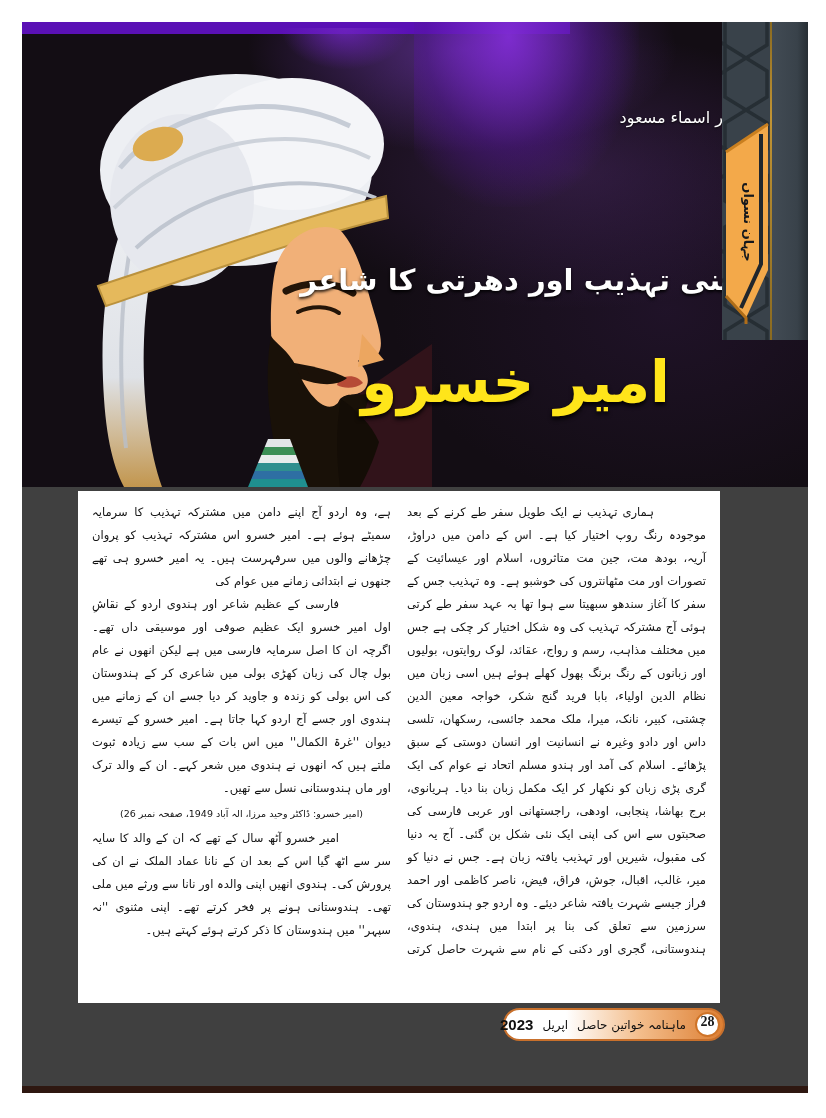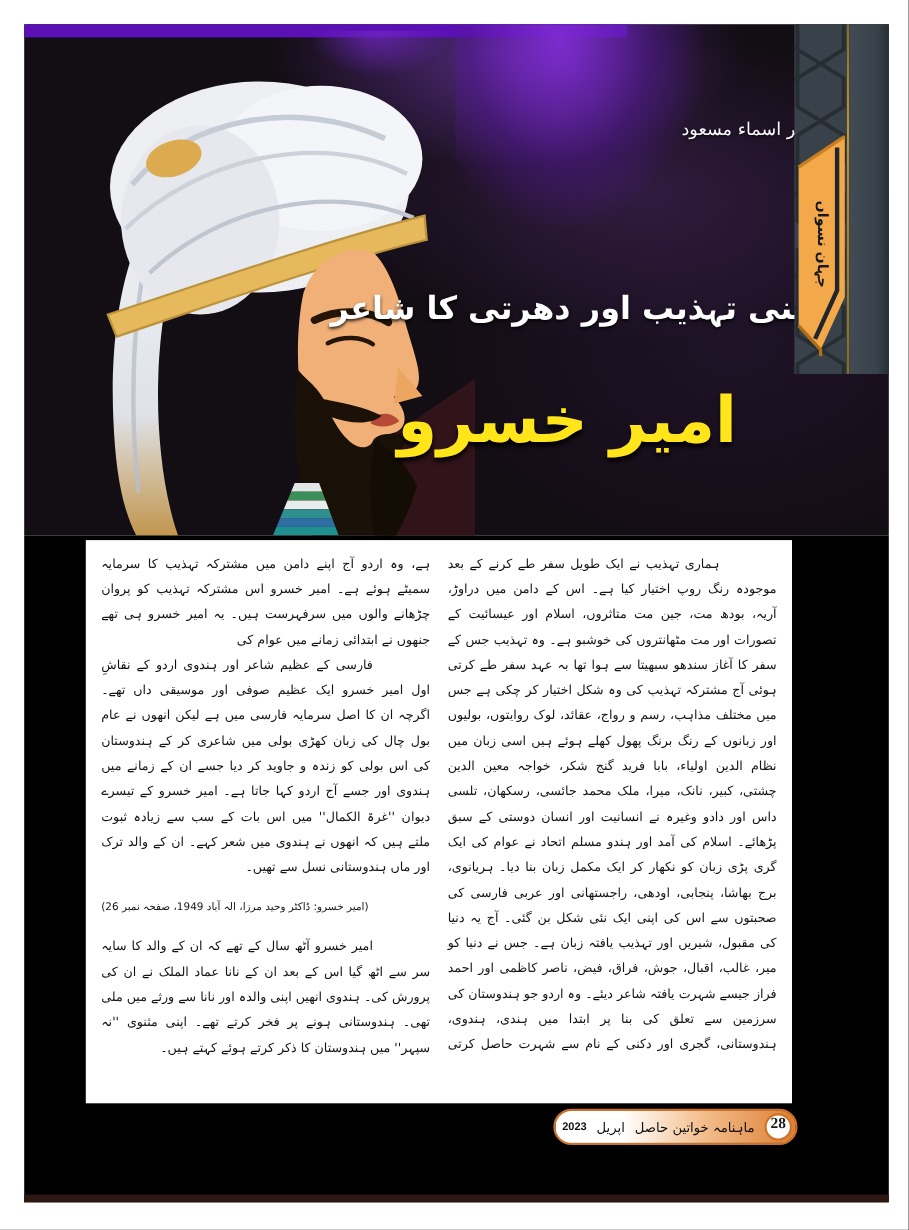--- a/index.html
+++ b/index.html
@@ -55,51 +55,51 @@
   .sidebar-label{
     position:absolute;left:24px;top:200px;width:150px;height:20px;
     transform:translate(-50%,-50%) rotate(90deg);
     text-align:center;font-size:13px;font-weight:bold;color:#15181c;
     direction:rtl;white-space:nowrap;
   }
 
   
   .body-section{
     position:absolute;left:0;top:465px;width:786px;height:606px;
-    background:#000000;border-bottom:7px solid #2e1710;box-sizing:border-box;
+    background:#404040;border-bottom:7px solid #2e1710;box-sizing:border-box;
   }
   .article-panel{
     position:absolute;left:56px;top:4px;width:642px;height:512px;
     background:#ffffff;box-sizing:border-box;padding:10px 14px;
     direction:rtl;overflow:hidden;
   }
   .article-cols{
     column-count:2;column-gap:16px;height:100%;
     font-size:11.5px;line-height:2.0;color:#141414;text-align:justify;
   }
   .article-cols p{margin:0;}
   p.para{text-indent:52px;}
-  p.citation{font-size:9.5px;text-align:left;text-indent:0;margin:15px 0;}
+  p.citation{font-size:9.5px;text-align:center;text-indent:0;margin:4px 0;}
 
   
   .footer-pill{
     position:absolute;right:83px;top:521px;width:222px;height:33px;
     border:2px solid #c8702c;border-radius:17px;box-sizing:border-box;
     background:linear-gradient(270deg,#dd7f33 0%,#f3bd8b 38%,#ffffff 72%);
     display:flex;direction:rtl;align-items:center;gap:9px;padding:0 3px;
   }
   .page-circle{
     width:25px;height:25px;border-radius:50%;background:#ffffff;
     border:2px solid #cf7428;box-sizing:border-box;flex:0 0 auto;
     display:flex;align-items:flex-start;justify-content:center;
     font-size:14px;font-weight:bold;color:#1a1a1a;
     font-family:Liberation Serif, serif;
   }
   .mag-name,.mag-month{font-size:12px;color:#101010;white-space:nowrap;text-align:right;}
-  .mag-year{font-size:10px;font-weight:bold;color:#101010;
+  .mag-year{font-size:15px;font-weight:bold;color:#101010;
     font-family:"Liberation Sans",sans-serif;}
 </style>
 </head>
 <body>
 
 <div class="content">
 
   <div class="hero">
     <div class="purple-bar"></div>
     <div class="purple-splash"></div>

